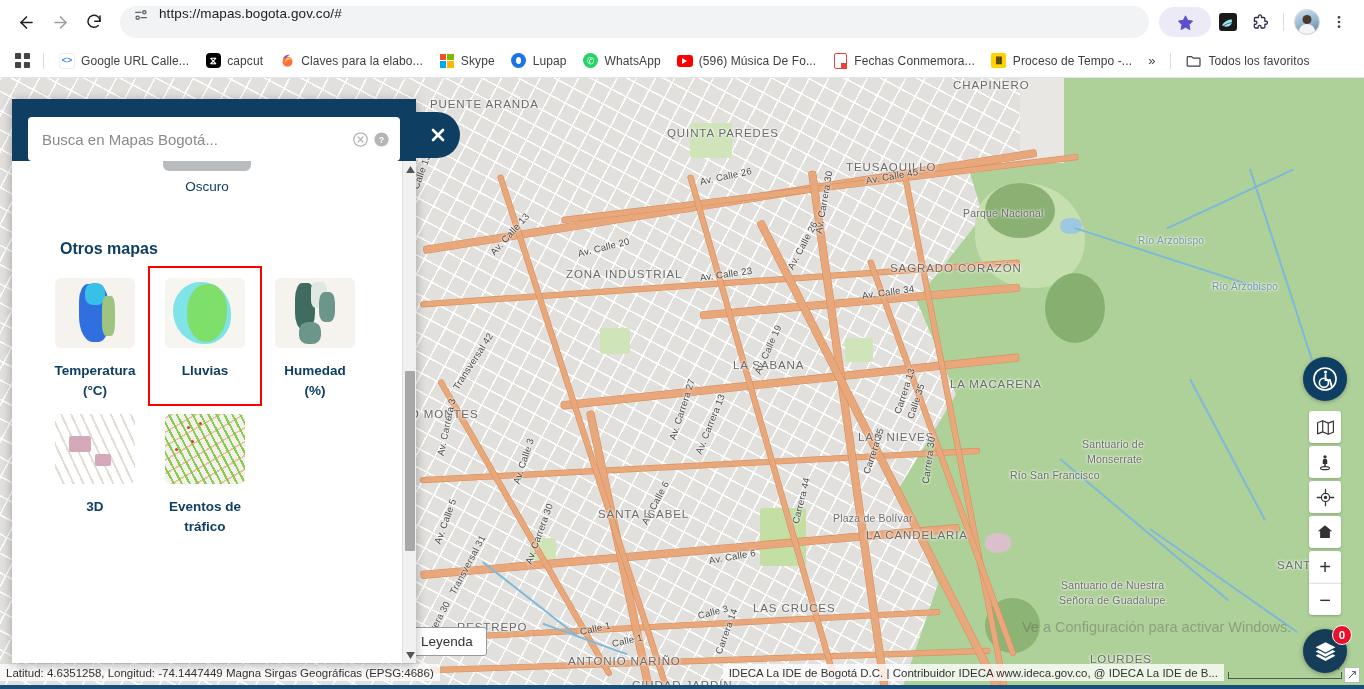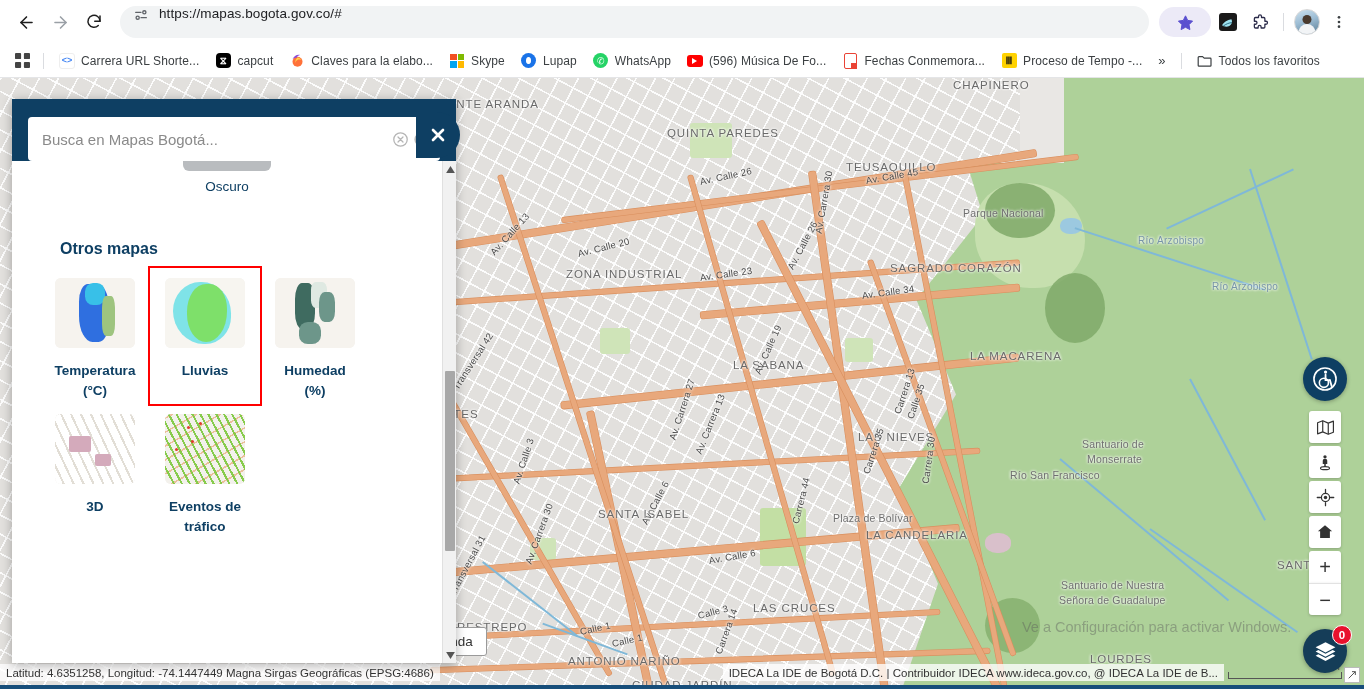--- a/index.html
+++ b/index.html
@@ -162,21 +162,21 @@
   .scalebar { position:absolute; right:22px; bottom:10px; width:114px; }
   .scalebar .sb-label { font-size:11px; color:#555; text-align:right; padding-right:2px; }
   .scalebar .sb-line { height:7px; border:1px solid #555; border-top:none; }
   .fullscreen-corner {
     position:absolute; right:4px; bottom:6px; width:16px; height:16px;
     background:#fff; border:1px solid #bbb; display:flex; align-items:center; justify-content:center;
   }
 
   
   .panel {
-    position:absolute; left:12px; top:99px; width:444px; height:564px;
+    position:absolute; left:12px; top:99px; width:404px; height:564px;
     background:#84cc16; box-shadow:0 2px 10px rgba(0,0,0,.3); z-index:30;
     display:flex; flex-direction:column;
   }
   .panel-head { background:#0e3f63; padding:18px 16px 0; }
   .search-box {
     background:#fff; border-radius:4px; height:44px; display:flex; align-items:center;
     padding:0 10px 0 14px;
   }
   .search-input {
     border:none; outline:none; flex:1 1 auto; font-size:15px; color:#555;
@@ -371,21 +371,21 @@
             <rect x="0" y="9.5" width="6.5" height="6.5" rx="1"></rect>
             <rect x="9.5" y="9.5" width="6.5" height="6.5" rx="1"></rect>
           </svg>
       </div>
       <div class="bm-sep"></div>
 
       <div class="bm">
         <span class="bm-ico">
             <span class="fav-urlshort">&lt;&gt;</span>
           </span>
-        <span class="bm-label">Carrera URL Shorte...</span>
+        <span class="bm-label">Google URL Calle...</span>
       </div>
       <div class="bm">
         <span class="bm-ico">
             <span class="fav-capcut">⧖</span>
           </span>
         <span class="bm-label">capcut</span>
       </div>
       <div class="bm">
         <span class="bm-ico">
           <svg width="15" height="15" viewBox="0 0 24 24">
@@ -502,21 +502,21 @@
 
     <div id="map-labels">
         <div class="maplabel place" style="left: 430px; top: 20px;">PUENTE ARANDA</div>
         <div class="maplabel place" style="left: 667px; top: 49px;">QUINTA PAREDES</div>
         <div class="maplabel place" style="left: 566px; top: 190px;">ZONA INDUSTRIAL</div>
         <div class="maplabel place" style="left: 402px; top: 330px;">AD MONTES</div>
         <div class="maplabel place" style="left: 953px; top: 1px;">CHAPINERO</div>
         <div class="maplabel place" style="left: 846px; top: 83px;">TEUSAQUILLO</div>
         <div class="maplabel place" style="left: 890px; top: 184px;">SAGRADO CORAZÓN</div>
         <div class="maplabel place" style="left: 733px; top: 281px;">LA SABANA</div>
-        <div class="maplabel place" style="left: 950px; top: 272px; padding-left: 20px;">LA MACARENA</div>
+        <div class="maplabel place" style="left: 950px; top: 300px;">LA MACARENA</div>
         <div class="maplabel place" style="left: 858px; top: 353px;">LAS NIEVES</div>
         <div class="maplabel place" style="left: 598px; top: 430px;">SANTA ISABEL</div>
         <div class="maplabel place" style="left: 866px; top: 451px;">LA CANDELARIA</div>
         <div class="maplabel place" style="left: 753px; top: 524px;">LAS CRUCES</div>
         <div class="maplabel place" style="left: 457px; top: 543px;">RESTREPO</div>
         <div class="maplabel place" style="left: 568px; top: 577px;">ANTONIO NARIÑO</div>
         <div class="maplabel place" style="left: 1277px; top: 481px;">SANTA</div>
         <div class="maplabel poi" style="left: 963px; top: 129px;">Parque Nacional</div>
         <div class="maplabel poi" style="left: 833px; top: 434px;">Plaza de Bolívar</div>
         <div class="maplabel poi" style="left: 1010px; top: 391px;">Río San Francisco</div>

